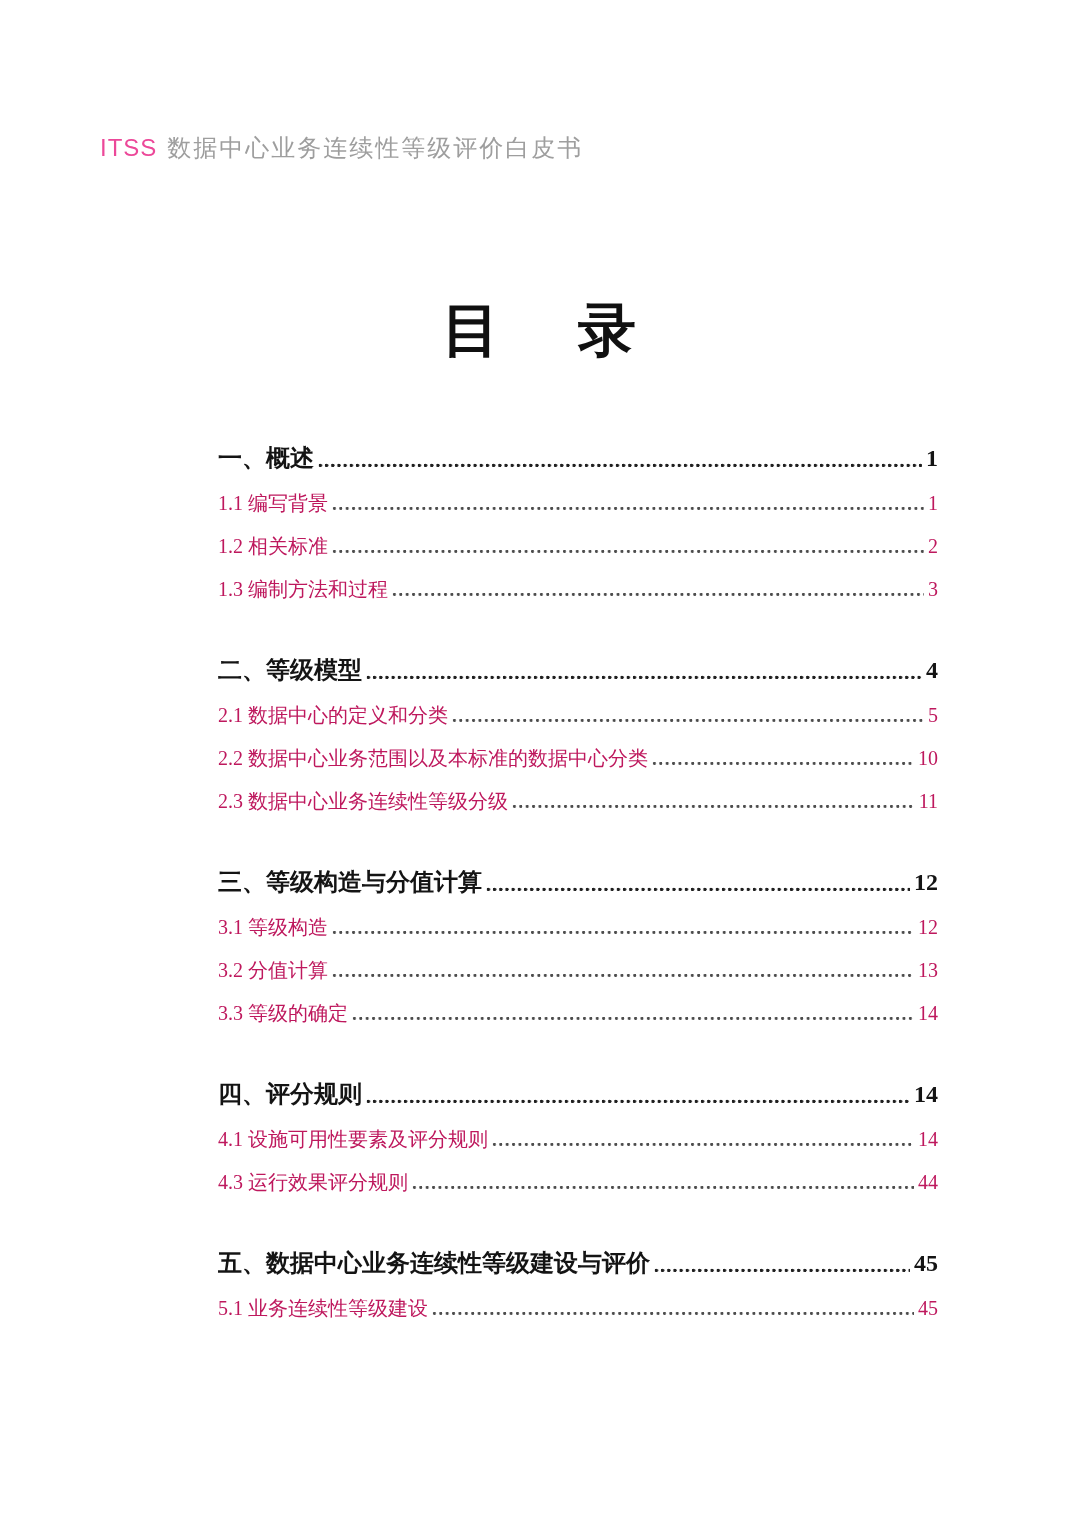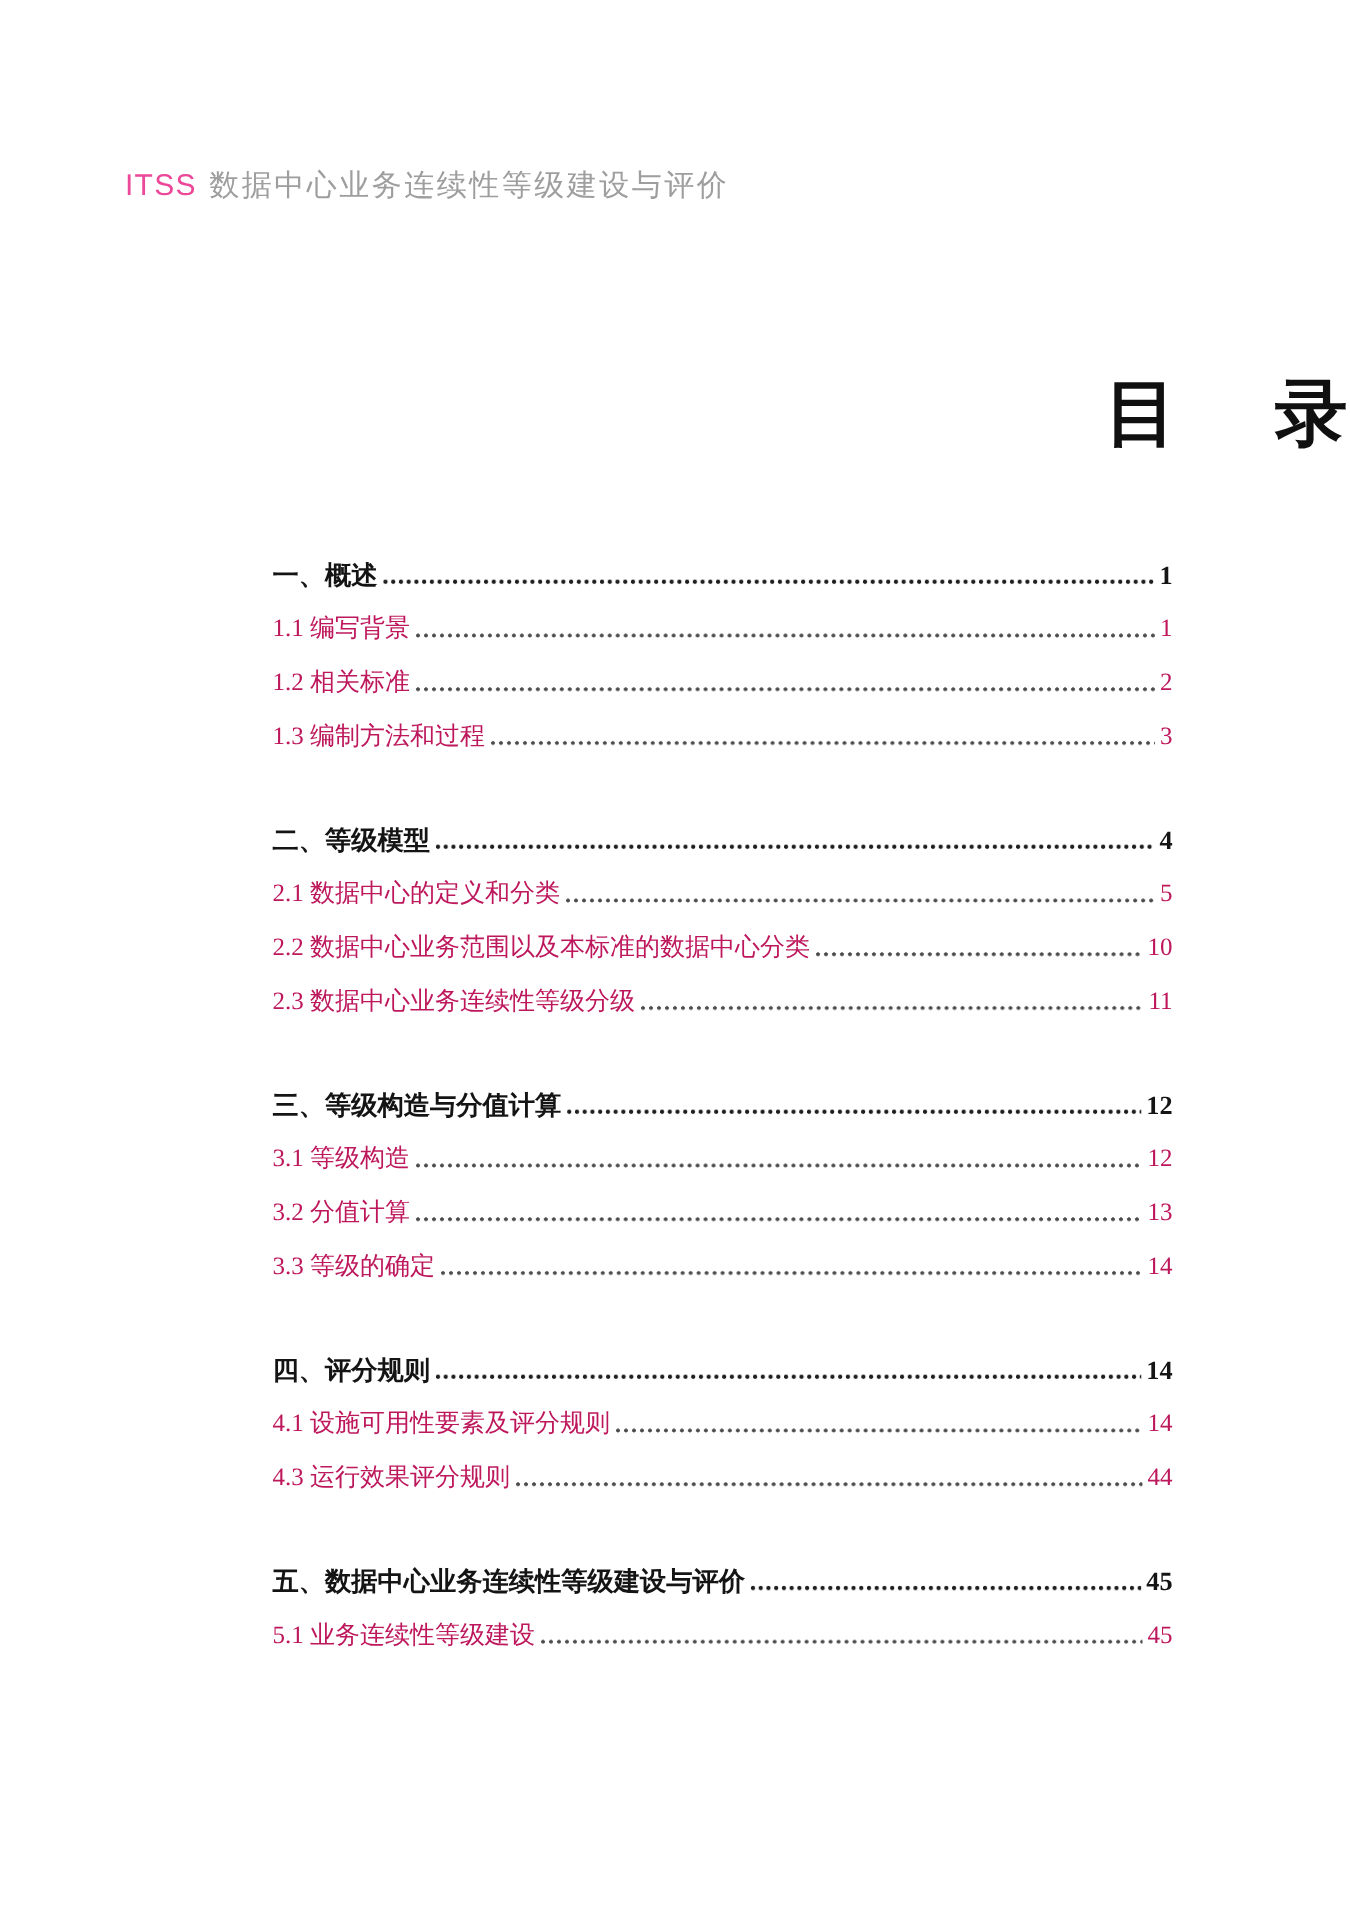--- a/index.html
+++ b/index.html
@@ -29,39 +29,39 @@
   .doc-header .doc-title {
     color: #9e9e9e;
     margin-left: 10px;
     font-family: "Liberation Sans", "DejaVu Sans", sans-serif;
     letter-spacing: 2px;
     font-weight: 400;
   }
   
   .toc-title {
     position: absolute; top: 292px; left: 0; width: 100%;
-    text-align: right;
+    text-align: center;
     font-size: 58px; font-weight: 700; color: #101010;
     letter-spacing: 2px;
   }
   .toc-title .gap { display: inline-block; width: 76px; }
   
   .toc {
     position: absolute; left: 218px; top: 434px; width: 720px;
   }
   .toc-group { margin-bottom: 40px; }
   .toc-group:last-child { margin-bottom: 0; }
   .toc-row {
     display: flex; align-items: flex-end;
     height: 43px; padding-bottom: 6px;
     cursor: pointer;
   }
   .toc-row .lbl { white-space: nowrap; line-height: 1.05; }
   .toc-row .pg  { white-space: nowrap; line-height: 1.05; }
-  .toc-row.l1 { font-weight: 700; font-size: 21px; color: #141414; }
+  .toc-row.l1 { font-weight: 700; font-size: 24px; color: #141414; }
   .toc-row.l2 { font-weight: 400; font-size: 20px; color: #be185d; }
   .leader {
     flex: 1 1 auto;
     height: 5px;
     margin: 0 4px;
     transform: translateY(-3px);
     background-image: radial-gradient(circle at 2.4px 2.4px, #4c4c4c 1.25px, rgba(0,0,0,0) 1.8px);
     background-size: 6.4px 5px;
     background-repeat: repeat-x;
     background-position: left bottom;
@@ -70,21 +70,21 @@
     background-image: radial-gradient(circle at 2.4px 2.4px, #1f1f1f 1.45px, rgba(0,0,0,0) 2px);
     background-size: 6.2px 5px;
   }
 </style>
 </head>
 <body>
 
 <div class="page">
 
   <div class="doc-header">
-    <span class="brand">ITSS</span><span class="doc-title">数据中心业务连续性等级建设与评价</span>
+    <span class="brand">ITSS</span><span class="doc-title">数据中心业务连续性等级评价白皮书</span>
   </div>
 
   <div class="toc-title">
     <span>目</span><span class="gap"></span><span>录</span>
   </div>
 
   <nav class="toc">
 
     <div class="toc-group">
       <div class="toc-row l1">

